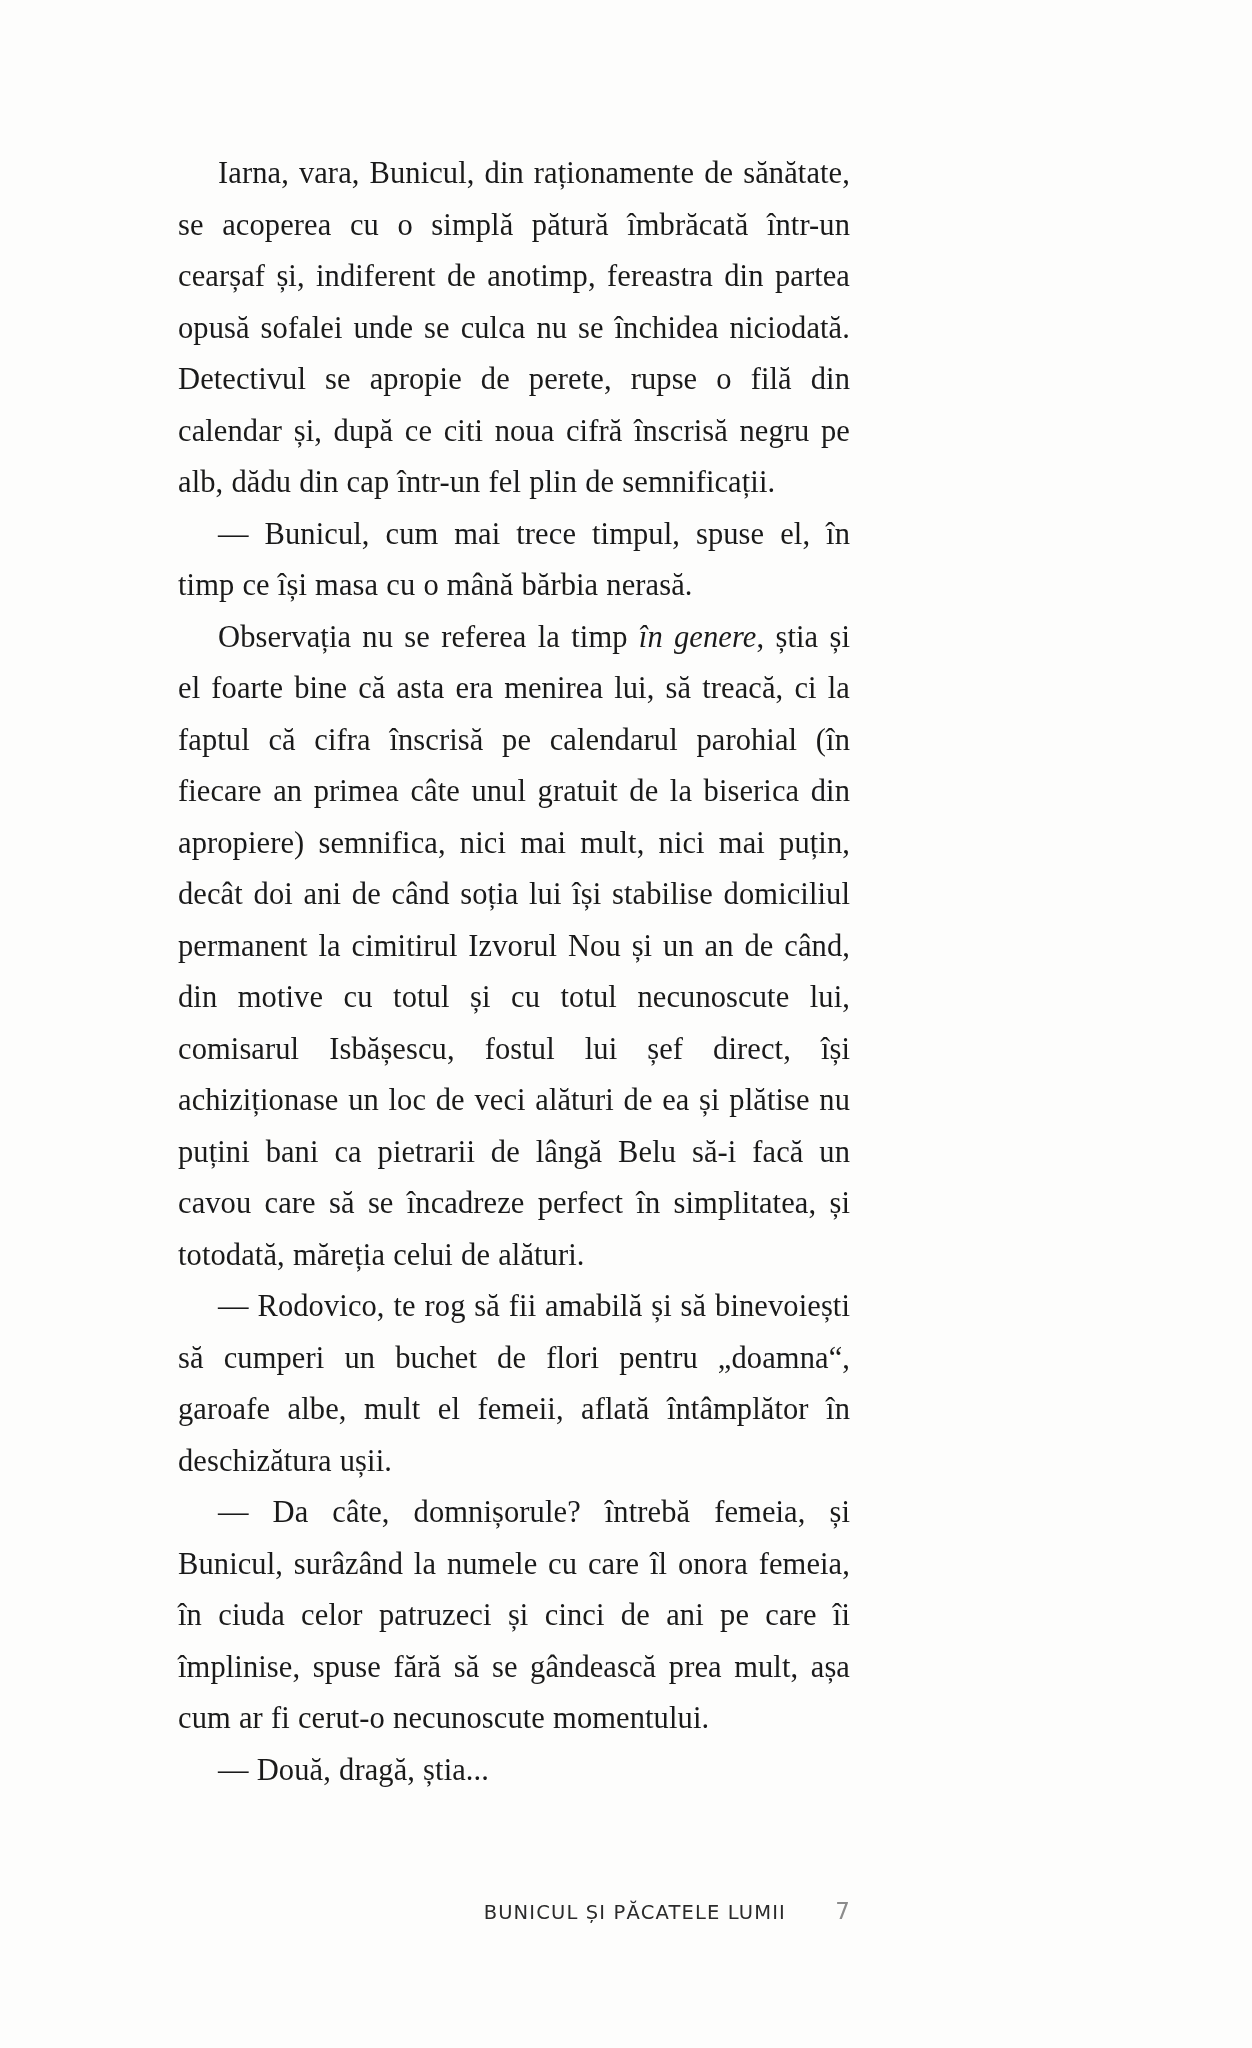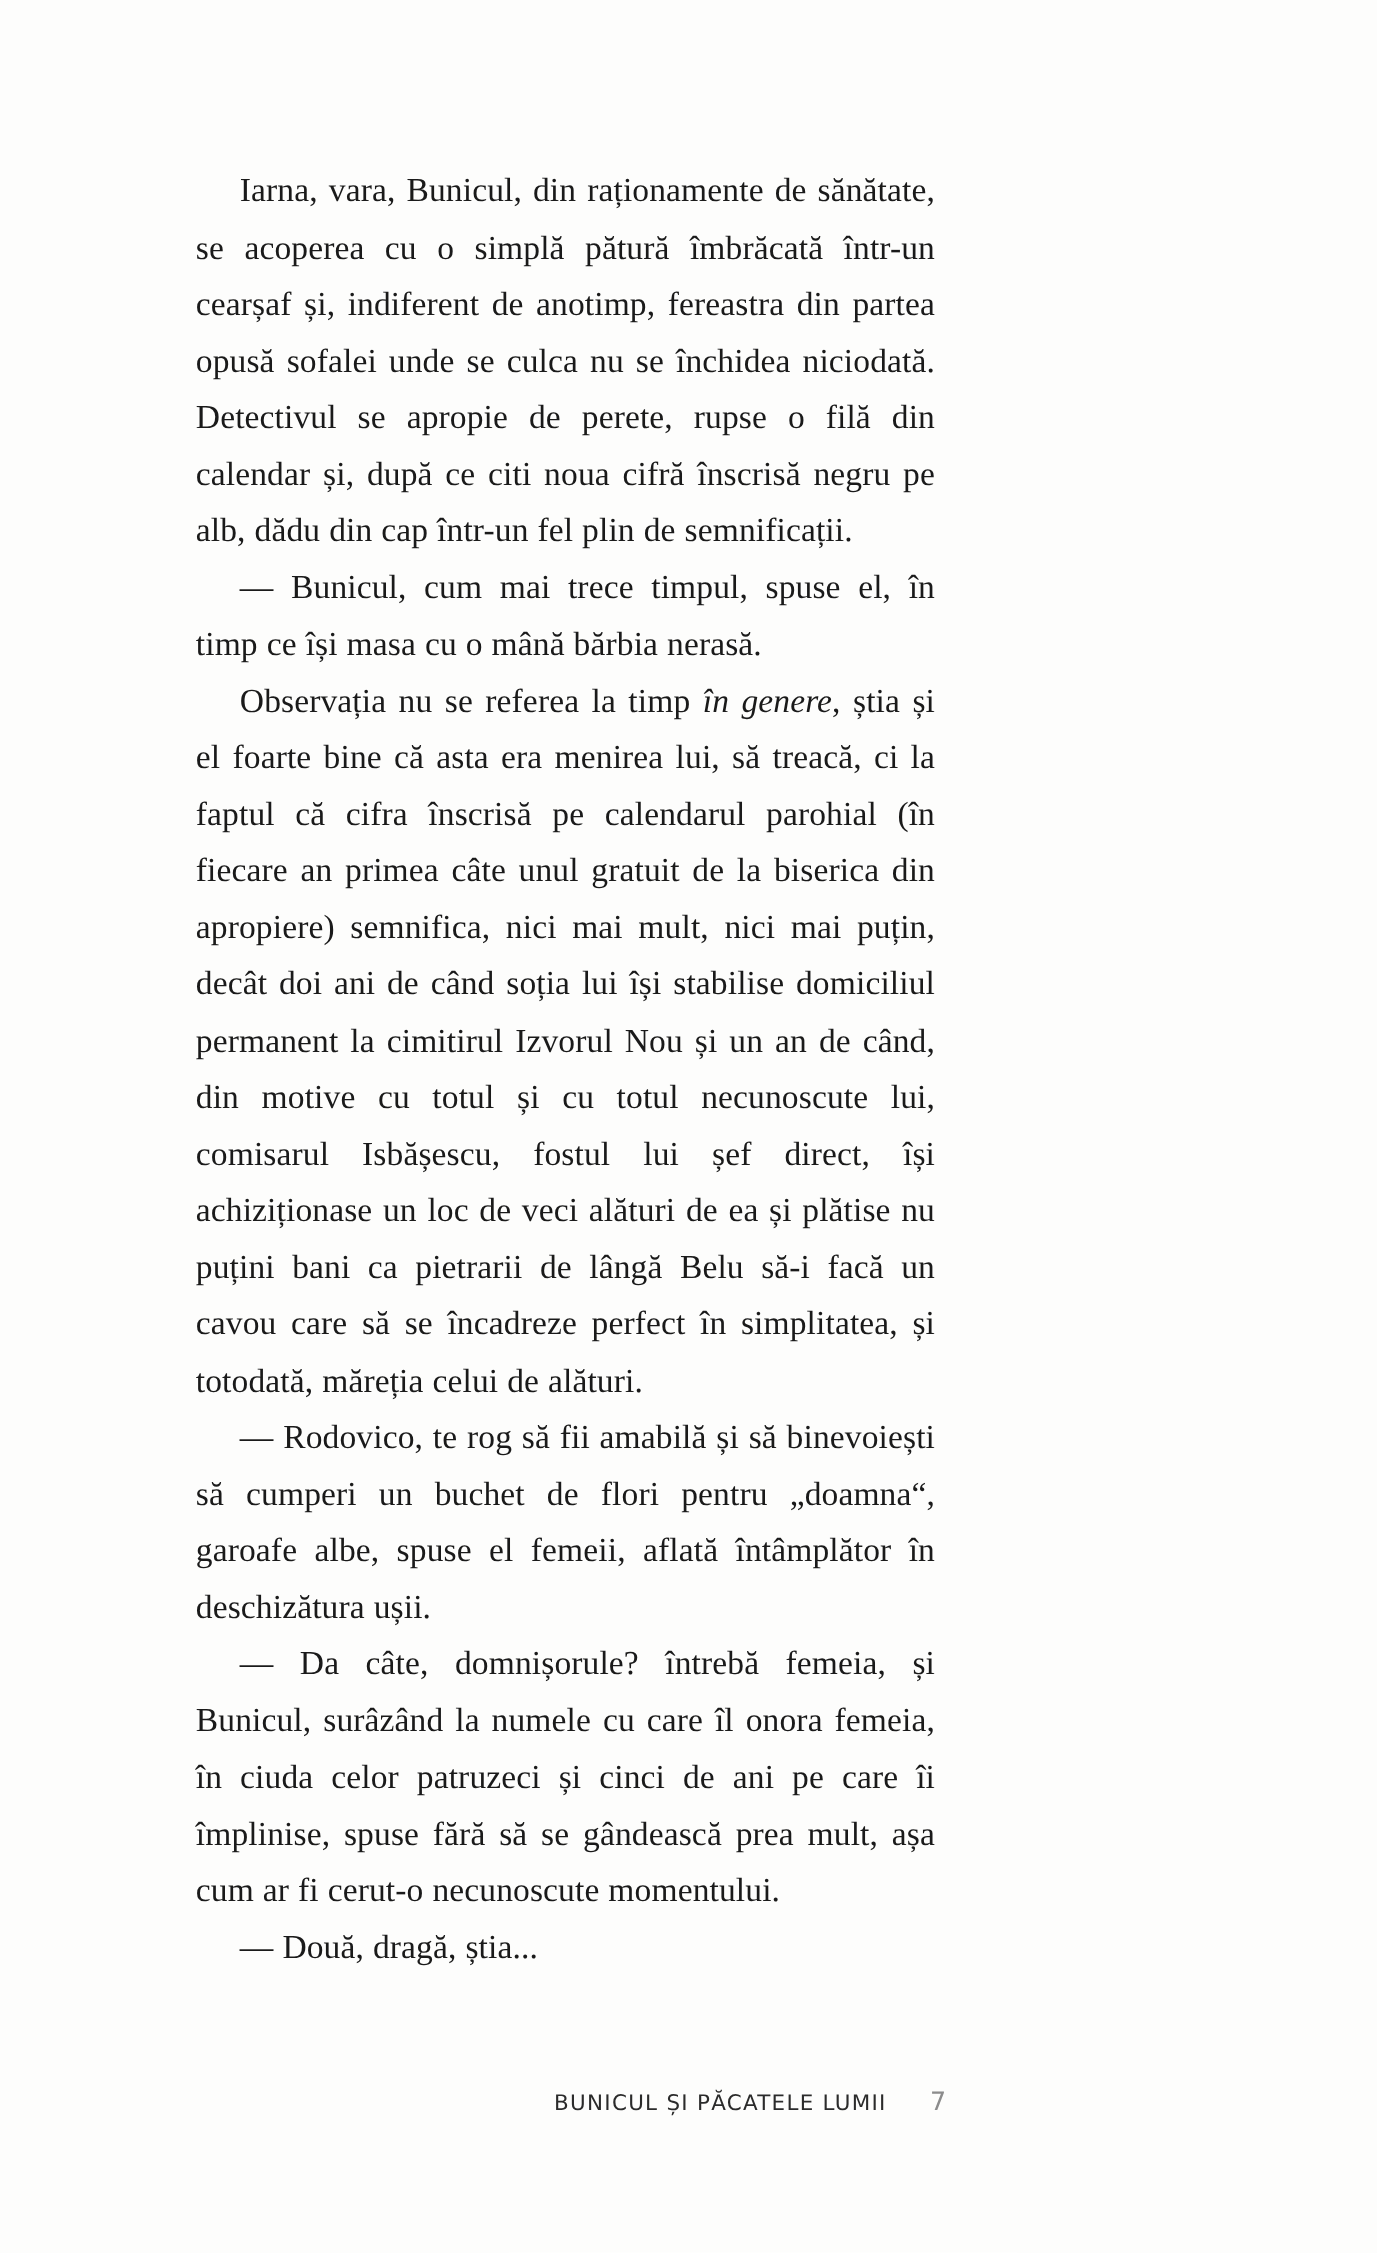--- a/index.html
+++ b/index.html
@@ -49,27 +49,27 @@
   p.para.dash {
     text-indent: 40px;
   }
 
   em.ital {
     font-style: italic;
   }
 
   .footer {
     position: absolute;
-    left: 188px;
+    left: 178px;
     top: 1898px;
     width: 672px;
     display: flex;
     justify-content: flex-end;
     align-items: baseline;
-    gap: 34px;
+    gap: 44px;
   }
 
   .footer-title {
     font-family: "DejaVu Sans", "Liberation Sans", sans-serif;
     font-size: 19.5px;
     letter-spacing: 1.15px;
     color: #2b2b2b;
     font-weight: 400;
   }
 
@@ -88,21 +88,21 @@
 <div class="page">
 
   <div class="text-block">
 
     <p class="para">Iarna, vara, Bunicul, din raționamente de sănătate, se acoperea cu o simplă pătură îmbrăcată într-un cearșaf și, indiferent de anotimp, fereastra din partea opusă sofalei unde se culca nu se închidea niciodată. Detectivul se apropie de perete, rupse o filă din calendar și, după ce citi noua cifră înscrisă negru pe alb, dădu din cap într-un fel plin de semnificații.</p>
 
     <p class="para dash">— Bunicul, cum mai trece timpul, spuse el, în timp ce își masa cu o mână bărbia nerasă.</p>
 
     <p class="para"><span>Observația nu se referea la timp </span><em class="ital">în genere</em><span>, știa și el foarte bine că asta era menirea lui, să treacă, ci la faptul că cifra înscrisă pe calendarul parohial (în fiecare an primea câte unul gratuit de la biserica din apropiere) semnifica, nici mai mult, nici mai puțin, decât doi ani de când soția lui își stabilise domiciliul permanent la cimitirul Izvorul Nou și un an de când, din motive cu totul și cu totul necunoscute lui, comisarul Isbășescu, fostul lui șef direct, își achiziționase un loc de veci alături de ea și plătise nu puțini bani ca pietrarii de lângă Belu să-i facă un cavou care să se încadreze perfect în simplitatea, și totodată, măreția celui de alături.</span></p>
 
-    <p class="para dash">— Rodovico, te rog să fii amabilă și să binevoiești să cumperi un buchet de flori pentru „doamna“, garoafe albe, spuse el femeii, aflată întâmplător în deschizătura ușii.</p>
+    <p class="para dash">— Rodovico, te rog să fii amabilă și să binevoiești să cumperi un buchet de flori pentru „doamna“, garoafe albe, mult el femeii, aflată întâmplător în deschizătura ușii.</p>
 
     <p class="para dash">— Da câte, domnișorule? întrebă femeia, și Bunicul, surâzând la numele cu care îl onora femeia, în ciuda celor patruzeci și cinci de ani pe care îi împlinise, spuse fără să se gândească prea mult, așa cum ar fi cerut-o necunoscute momentului.</p>
 
     <p class="para dash">— Două, dragă, știa...</p>
 
   </div>
 
   <div class="footer">
     <span class="footer-title">BUNICUL ȘI PĂCATELE LUMII</span>
     <span class="footer-page">7</span>

